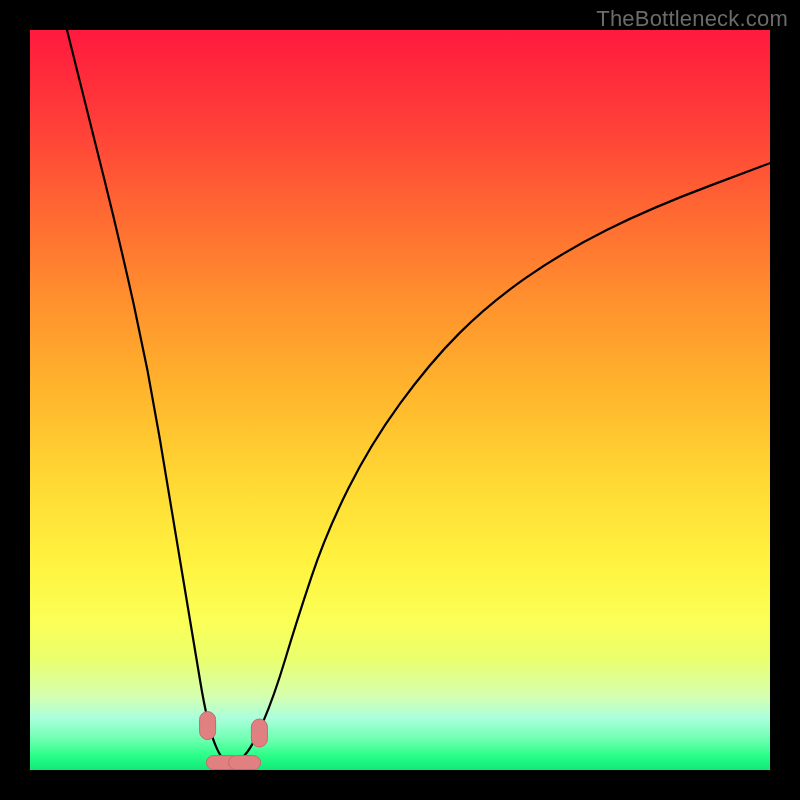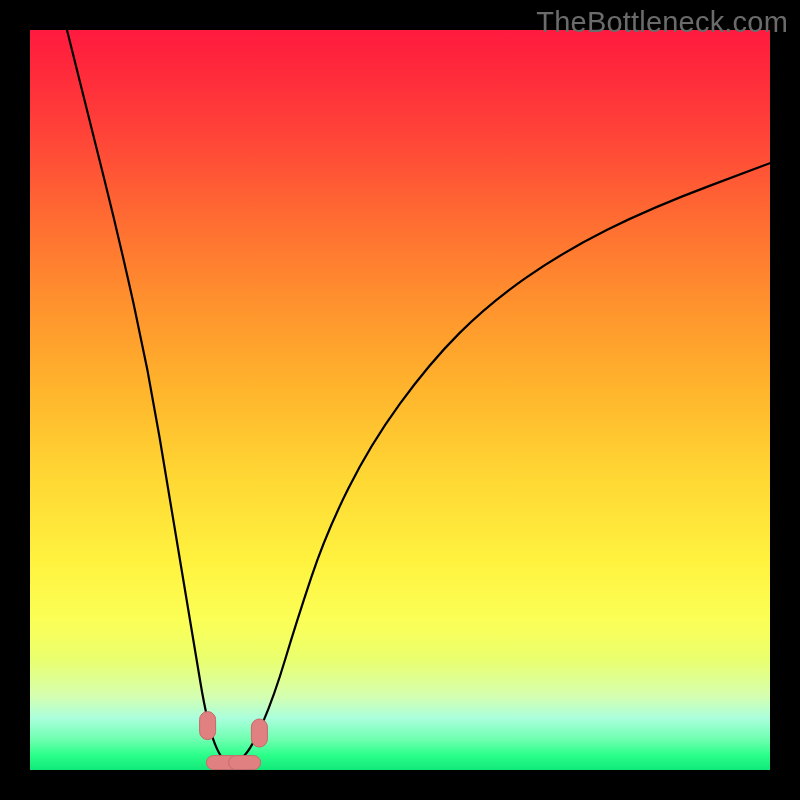--- a/index.html
+++ b/index.html
@@ -57,21 +57,21 @@
     left: 0;
     top: 0;
     width: 100%;
     height: 100%;
   }
   .watermark {
     position: absolute;
     top: 6px;
     right: 12px;
     color: #6b6b6b;
-    font-size: 29px;
+    font-size: 22px;
     font-weight: 500;
     letter-spacing: 0.2px;
   }
 </style>
 </head>
 <body>
 
 <div class="frame">
   <div class="plot">
     <div class="gradient"></div>

